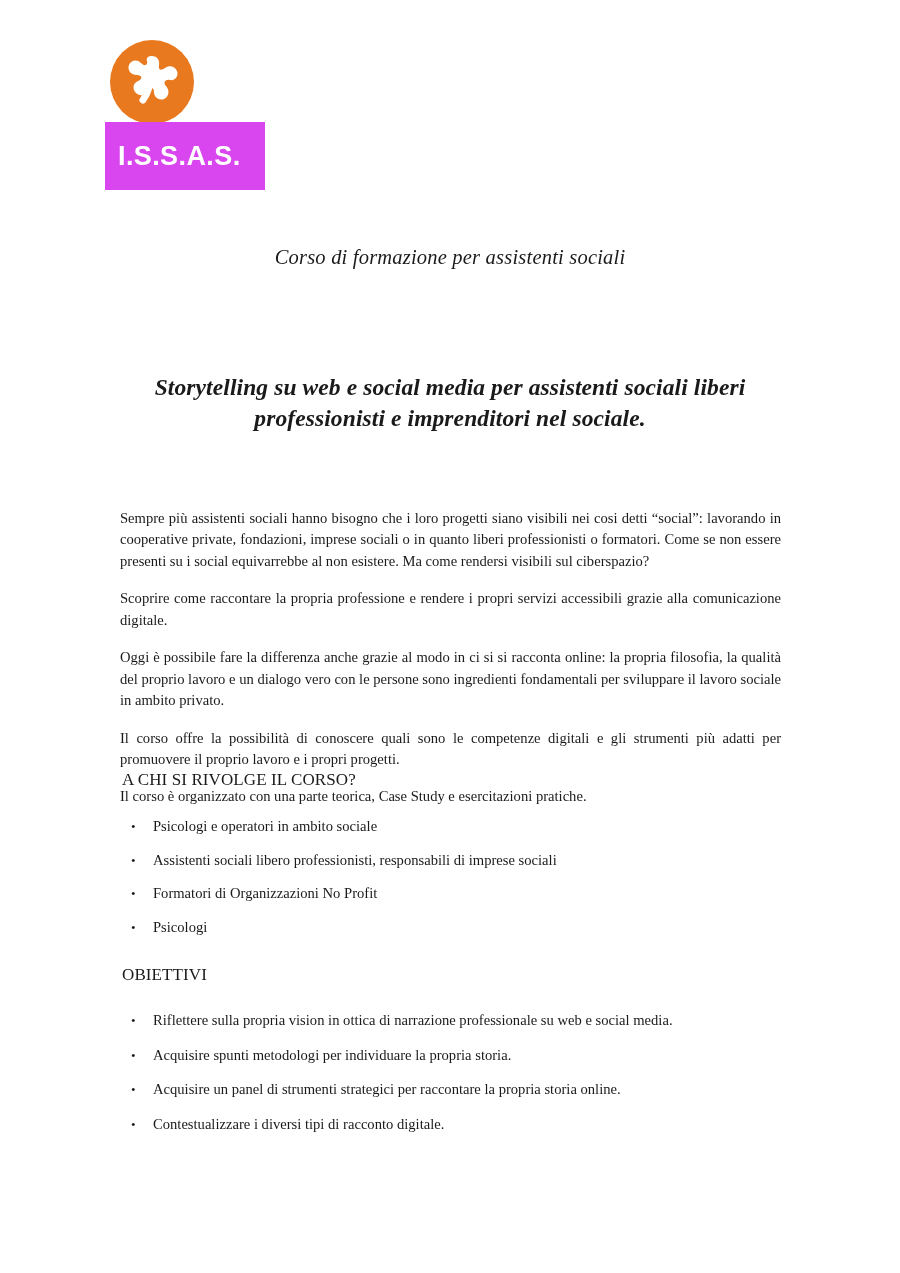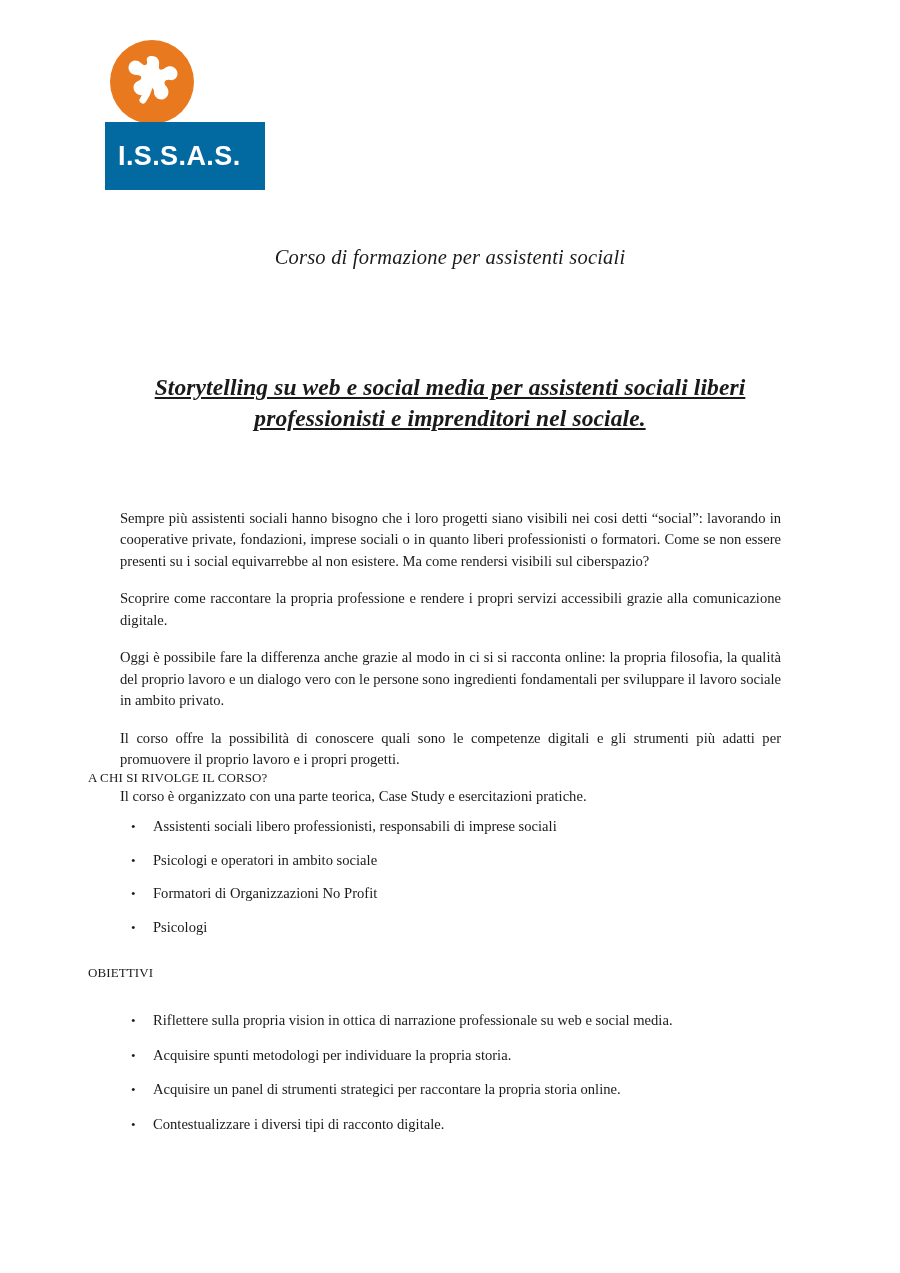--- a/index.html
+++ b/index.html
@@ -41,21 +41,21 @@
     display: block;
     width: 86px;
     height: 92px;
   }
   .logo-namebox {
     position: absolute;
     left: 0px;
     top: 82px;
     width: 160px;
     height: 68px;
-    background: #0369a1;
+    background: #d946ef;
     display: flex;
     align-items: center;
   }
   .logo-name {
     color: #ffffff;
     font-family: "Liberation Sans", "DejaVu Sans", sans-serif;
     font-weight: bold;
     font-size: 27px;
     letter-spacing: 0.4px;
     padding-left: 13px;
@@ -78,42 +78,41 @@
     position: absolute;
     left: 104px;
     top: 372px;
     width: 692px;
     text-align: center;
     font-size: 23.5px;
     font-weight: bold;
     font-style: italic;
     line-height: 1.32;
     letter-spacing: 0.1px;
-    text-decoration: underline;
   }
 
   
   .body-text {
     position: absolute;
     left: 104px;
     top: 492px;
     width: 693px;
     font-size: 14.6px;
     line-height: 1.47;
     text-align: justify;
   }
   .body-text p {
     margin: 16px;
   }
 
   
   .section-heading {
     position: absolute;
-    left: 88px;
-    font-size: 13px;
+    left: 122px;
+    font-size: 17px;
     letter-spacing: 0.1px;
     white-space: nowrap;
     text-align: right;
   }
   .section-heading.audience { top: 770px; }
   .section-heading.goals    { top: 965px; }
 
   
   .bullet-list {
     position: absolute;
@@ -187,22 +186,22 @@
   <div class="body-text">
     <p>Sempre più assistenti sociali hanno bisogno che i loro progetti siano visibili nei cosi detti “social”: lavorando in cooperative private, fondazioni, imprese sociali o in quanto liberi professionisti o formatori. Come se non essere presenti su i social equivarrebbe al non esistere. Ma come rendersi visibili sul ciberspazio?</p>
     <p>Scoprire come raccontare la  propria  professione e rendere i  propri servizi accessibili grazie alla comunicazione digitale.</p>
     <p>Oggi è possibile fare la differenza anche grazie al modo in ci si  si racconta online: la propria filosofia, la qualità del proprio lavoro e un dialogo vero con le persone sono ingredienti fondamentali per sviluppare il  lavoro sociale in ambito privato.</p>
     <p>Il corso offre la possibilità di conoscere quali sono le competenze digitali e  gli strumenti più adatti per promuovere il proprio lavoro e i propri progetti.</p>
     <p>Il corso è organizzato con  una parte teorica, Case Study e esercitazioni pratiche.</p>
   </div>
 
   <div class="section-heading audience">A CHI SI RIVOLGE IL CORSO?</div>
   <ul class="bullet-list audience">
+    <li>Psicologi e operatori in ambito sociale</li>
     <li>Assistenti sociali libero professionisti, responsabili di imprese sociali</li>
-    <li>Psicologi e operatori in ambito sociale</li>
     <li>Formatori di Organizzazioni No Profit</li>
     <li>Psicologi</li>
   </ul>
 
   <div class="section-heading goals">OBIETTIVI</div>
   <ul class="bullet-list goals">
     <li>Riflettere sulla propria vision in ottica di narrazione professionale su web e social media.</li>
     <li>Acquisire spunti metodologi per individuare la propria storia.</li>
     <li>Acquisire un panel di strumenti strategici per raccontare la propria storia online.</li>
     <li>Contestualizzare i diversi tipi di racconto digitale.</li>

